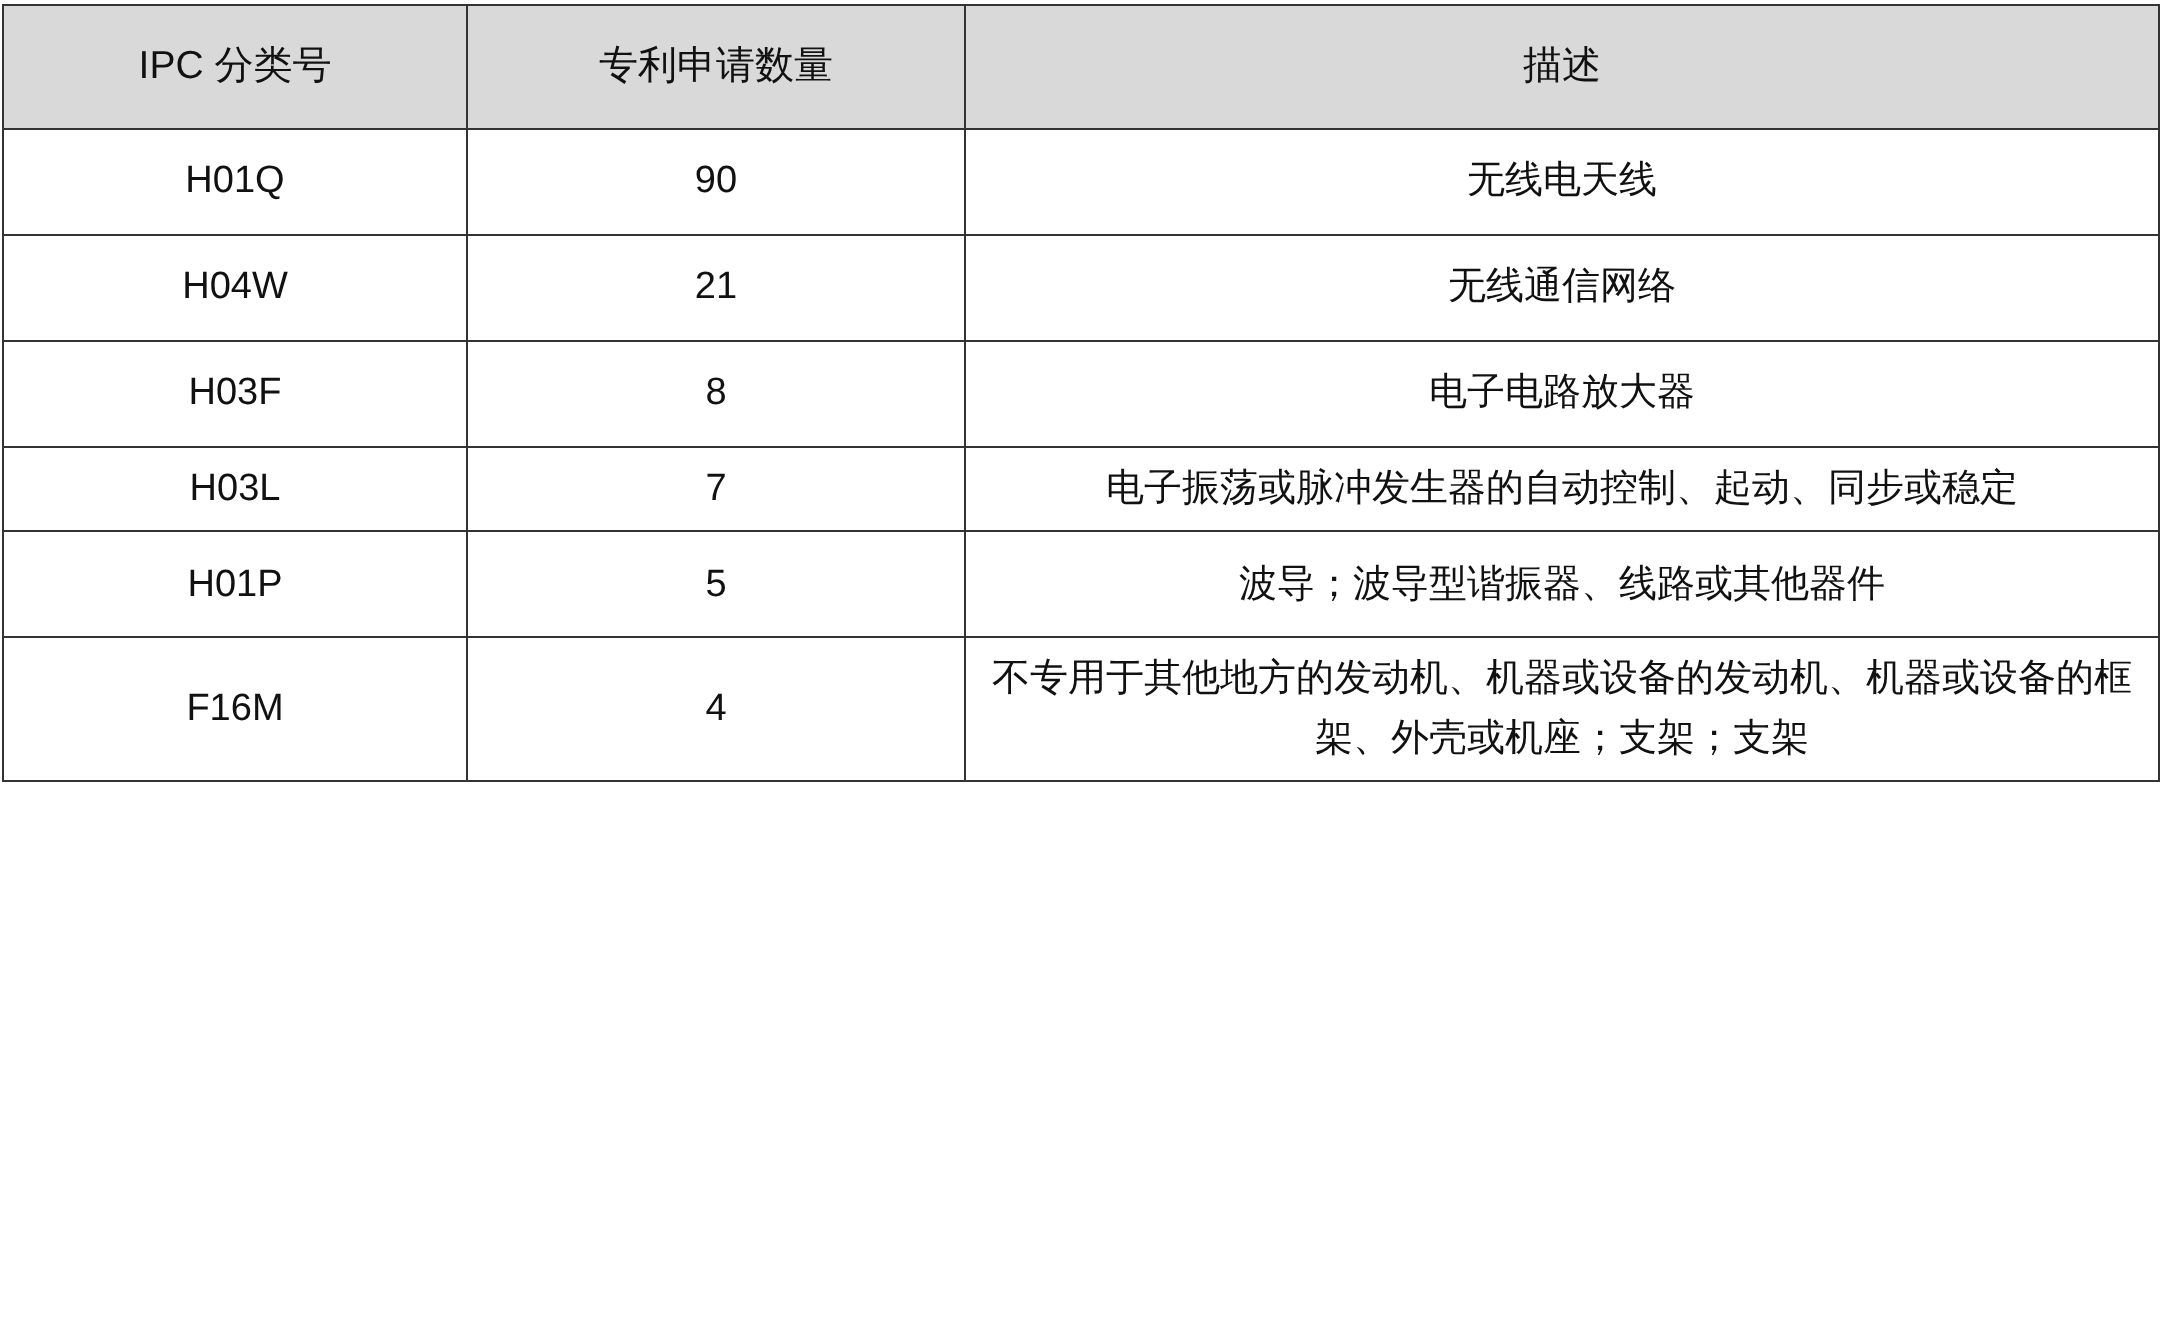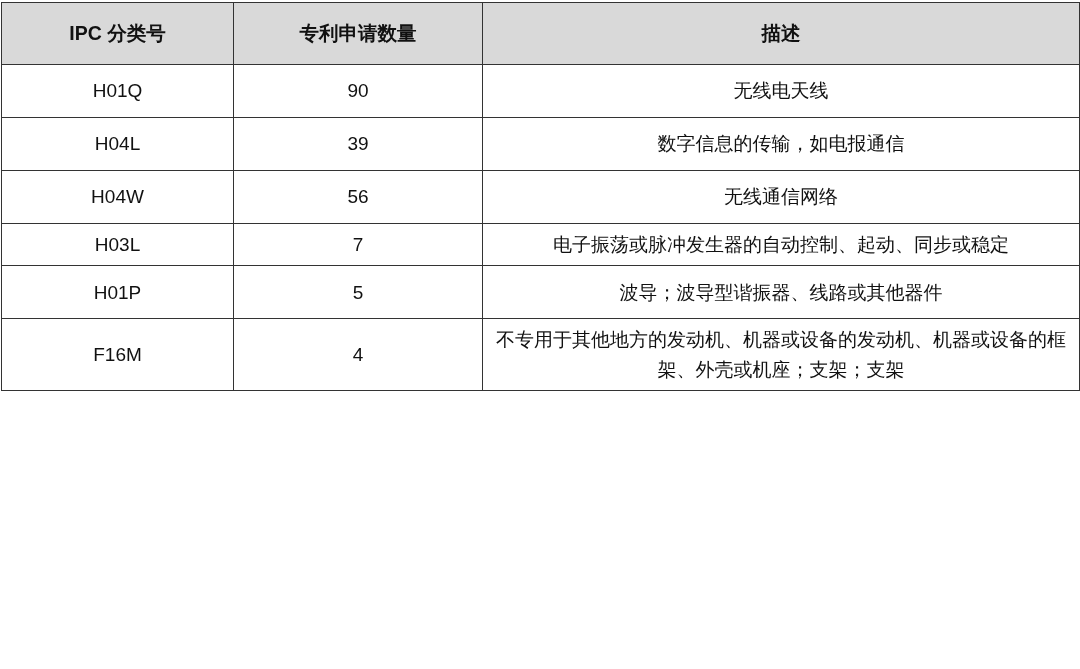--- a/index.html
+++ b/index.html
@@ -34,21 +34,21 @@
     border: 1px solid #333333;
     text-align: center;
     vertical-align: middle;
     font-size: 19px;
     line-height: 1.55;
     padding: 6px 10px;
     box-sizing: border-box;
   }
   table.ipc-table thead th {
     background: #d9d9d9;
-    font-weight: bold;
+    font-weight: normal;
     height: 62px;
     font-size: 19.5px;
   }
   table.ipc-table tbody td {
     background: #ffffff;
   }
   td.code, td.count {
     white-space: nowrap;
   }
   td.desc {
@@ -75,28 +75,28 @@
         <th>描述</th>
       </tr>
     </thead>
     <tbody>
       <tr class="r1">
         <td class="code">H01Q</td>
         <td class="count">90</td>
         <td class="desc">无线电天线</td>
       </tr>
       <tr class="r1">
-        <td class="code">H04L</td>
-        <td class="count">39</td>
-        <td class="desc">数字信息的传输，如电报通信</td>
+        <td class="code">H04W</td>
+        <td class="count">21</td>
+        <td class="desc">无线通信网络</td>
       </tr>
       <tr class="r1">
-        <td class="code">H04W</td>
-        <td class="count">56</td>
-        <td class="desc">无线通信网络</td>
+        <td class="code">H03F</td>
+        <td class="count">8</td>
+        <td class="desc">电子电路放大器</td>
       </tr>
       <tr class="r2">
         <td class="code">H03L</td>
         <td class="count">7</td>
         <td class="desc">电子振荡或脉冲发生器的自动控制、起动、同步或稳定</td>
       </tr>
       <tr class="r1">
         <td class="code">H01P</td>
         <td class="count">5</td>
         <td class="desc">波导；波导型谐振器、线路或其他器件</td>

